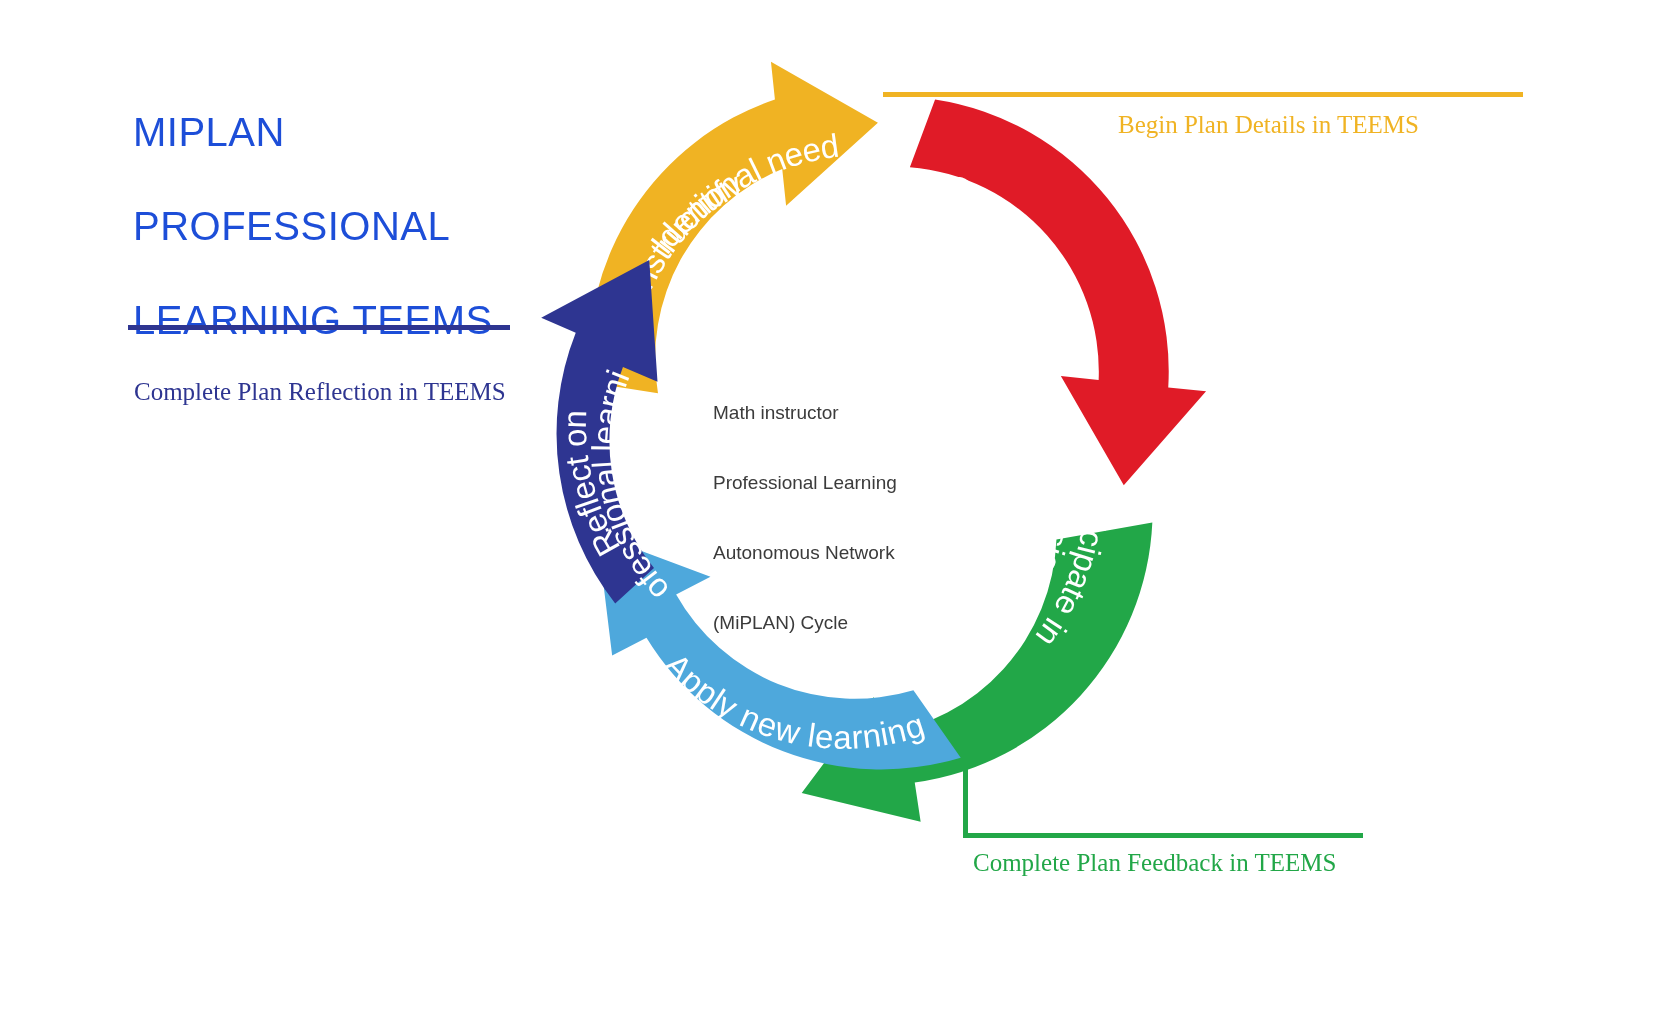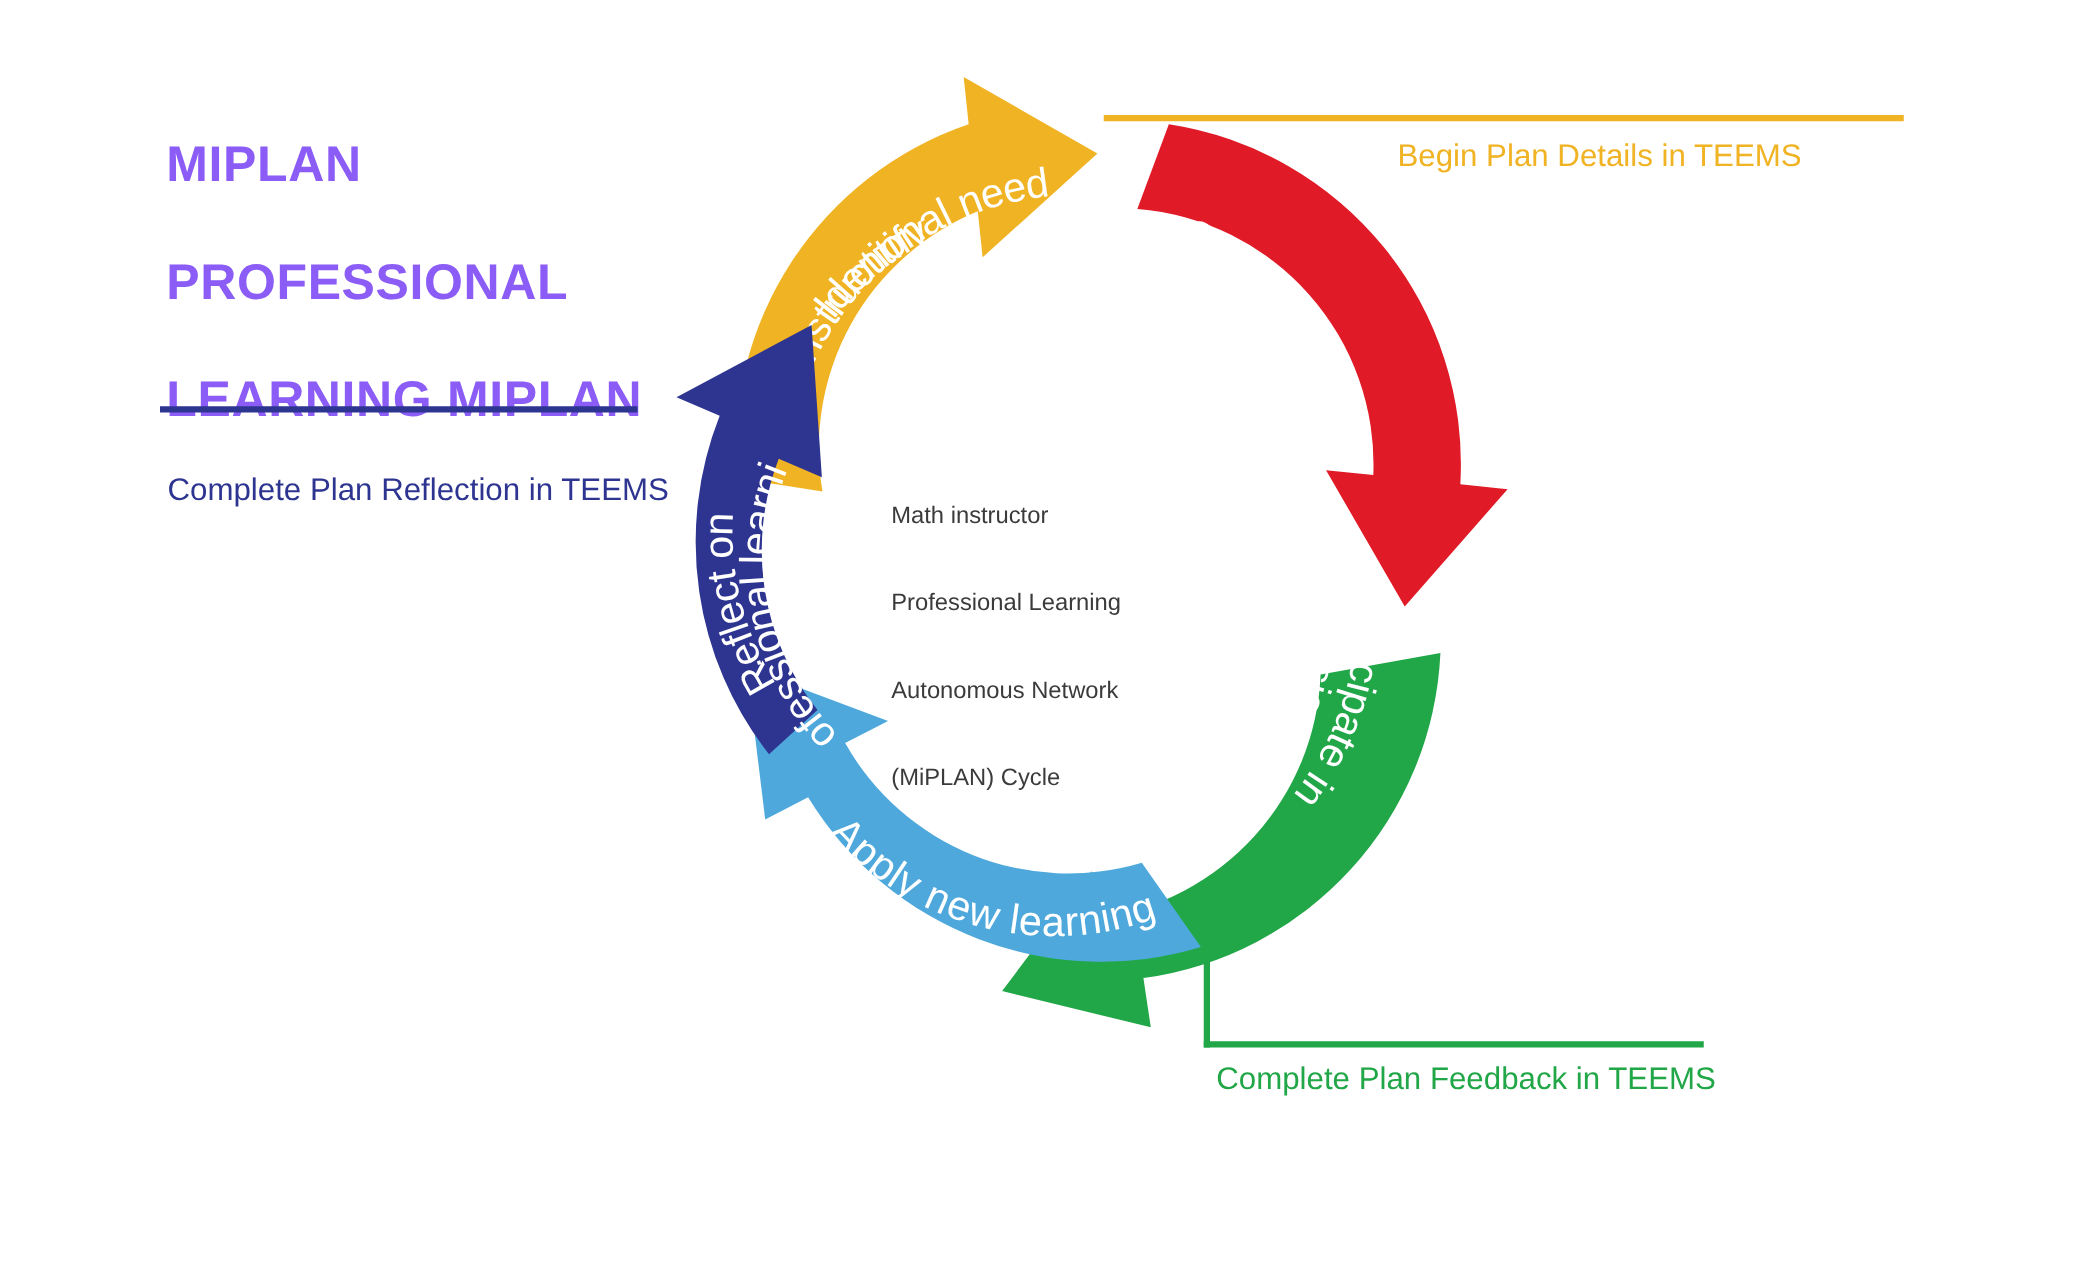--- a/index.html
+++ b/index.html
@@ -16,39 +16,39 @@
     font-family: "Liberation Sans", sans-serif;
   }
 
   
   #title {
     position: absolute;
     left: 133px;
     top: 62px;
     width: 460px;
     font-family: "Liberation Sans", sans-serif;
-    font-weight: bold;
+    font-weight: normal;
     font-size: 40px;
     line-height: 47px;
     letter-spacing: 0.5px;
-    color: #8b5cf6;
+    color: #1d4ed8;
     white-space: pre-line;
   }
   #title .tline { display: block; }
 
   
   .callout { position: absolute; }
   .callout .rule {
     position: absolute;
     height: 5px;
     border-radius: 0;
   }
   .callout .ctext {
     position: absolute;
-    font-family: Liberation Sans, sans-serif;
+    font-family: Liberation Serif, serif;
     font-size: 25px;
     line-height: 30px;
     white-space: nowrap;
   }
 
   
   #callout-begin { left: 883px; top: 92px; width: 640px; height: 70px; }
   #callout-begin .rule { left: 0; top: 0; width: 640px; background: #F0B323; }
   #callout-begin .ctext { left: 235px; top: 18px; color: #F0B323; }
 
@@ -99,21 +99,21 @@
   }
 </style>
 </head>
 <body>
 
 <div id="page">
 
   <div id="title">
     <span class="tline">MIPLAN</span>
     <span class="tline">PROFESSIONAL</span>
-    <span class="tline">LEARNING MIPLAN</span>
+    <span class="tline">LEARNING TEEMS</span>
   </div>
 
   <div id="wheel">
     <svg viewBox="0 0 790 790" xmlns="http://www.w3.org/2000/svg">
       <defs>
 
         <path id="p-yellow-1" d="M 190,210 A 220,220 0 0 1 330,112" fill="none"></path>
         <path id="p-yellow-2" d="M 170,265 A 245,245 0 0 1 420,92" fill="none"></path>
 
         <path id="p-red-1" d="M 468,122 A 245,245 0 0 1 620,300" fill="none"></path>

